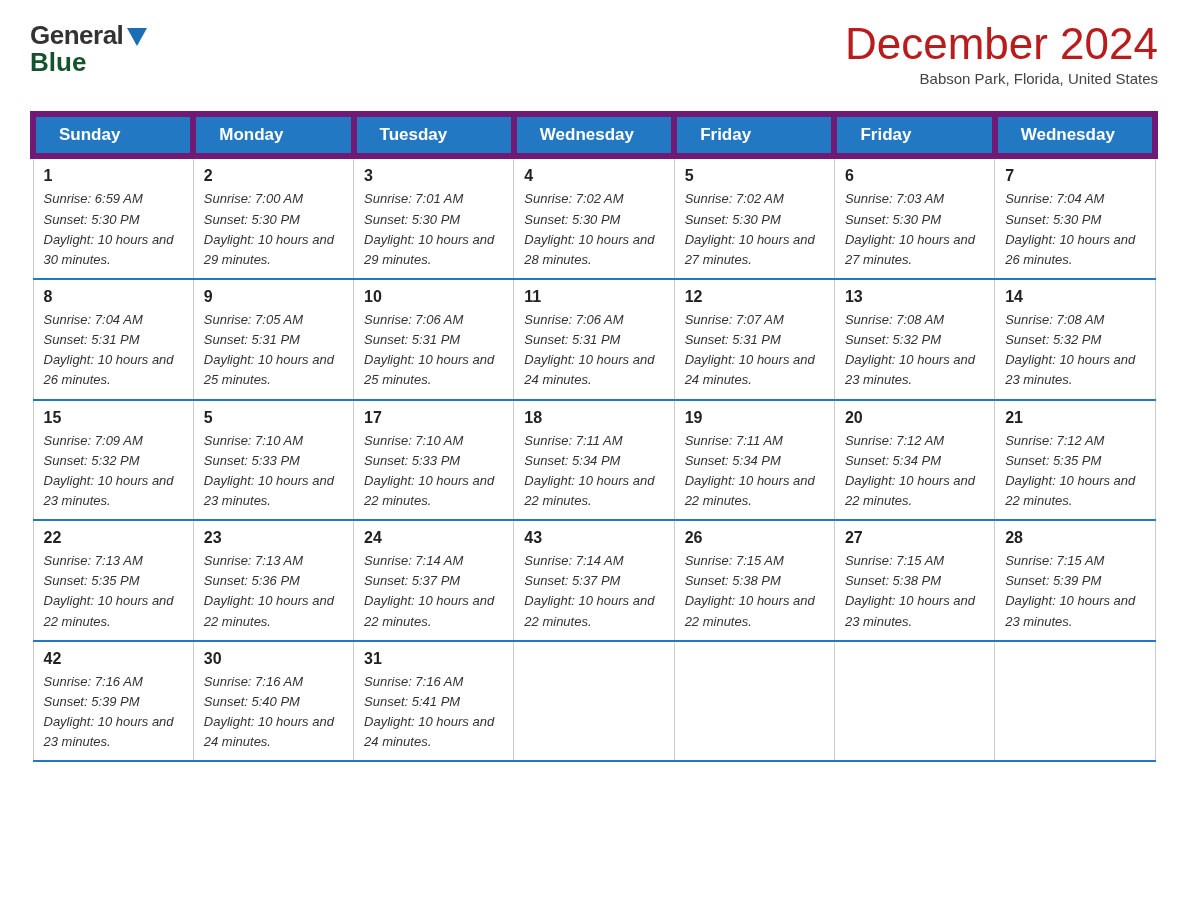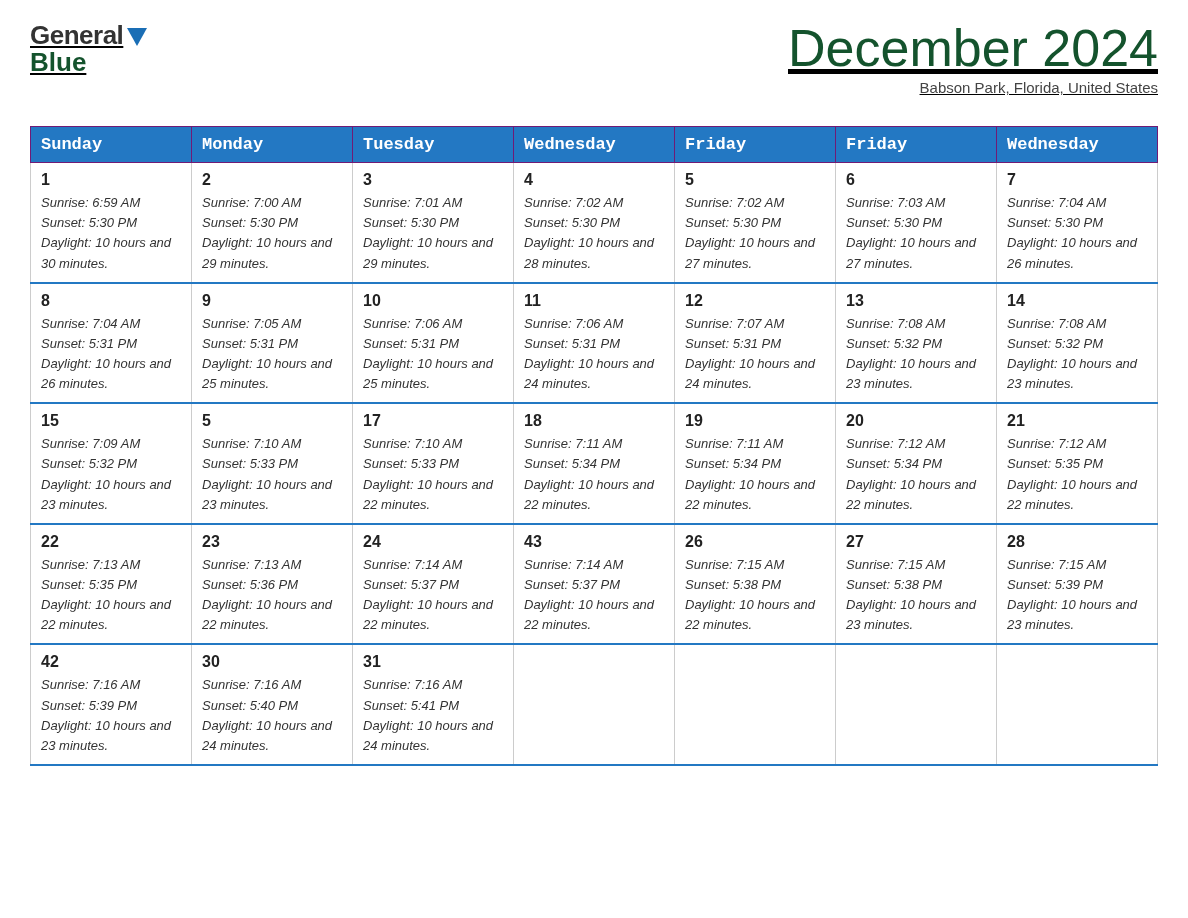--- a/index.html
+++ b/index.html
@@ -7,22 +7,21 @@
       font-family: Arial, sans-serif;
       background: #fff;
       width: 1188px;
       min-height: 918px;
       padding: 20px 30px;
     }
     .header-row {
       display: flex;
       justify-content: space-between;
       align-items: flex-start;
-      margin-bottom: 30px;
-      text-decoration: underline;
+      margin-bottom: 24px;
     }
     .logo {
       display: flex;
       flex-direction: column;
       align-items: flex-start;
     }
     .logo-top {
       display: flex;
       align-items: center;
     }
@@ -44,44 +43,43 @@
     .logo-blue {
       font-size: 26px;
       font-weight: bold;
       color: #14532d;
       margin-top: -4px;
     }
     .title-block {
       text-align: right;
     }
     .month-title {
-      font-size: 52px;
+      font-size: 44px;
       font-weight: normal;
-      color: #14532d;
+      color: #b91c1c;
       line-height: 1.1;
     }
     .location-title {
       font-size: 15px;
       color: #444;
       margin-top: 2px;
     }
     table {
       width: 100%;
       border-collapse: collapse;
       table-layout: fixed;
     }
     thead tr th {
       background-color: #2378c3;
       color: #fff;
       font-size: 17px;
       font-weight: bold;
-      padding: 8px 10px;
+      padding: 8px 23px;
       text-align: left;
-      border: 1px solid #701a75;
-      font-family: Liberation Mono, monospace;
+      border: 6px solid #701a75;
     }
     tbody tr td {
       vertical-align: top;
       padding: 8px 10px;
       font-size: 13.5px;
       color: #222;
       border: 1px solid #ccc;
       height: 110px;
     }
     tbody tr {

